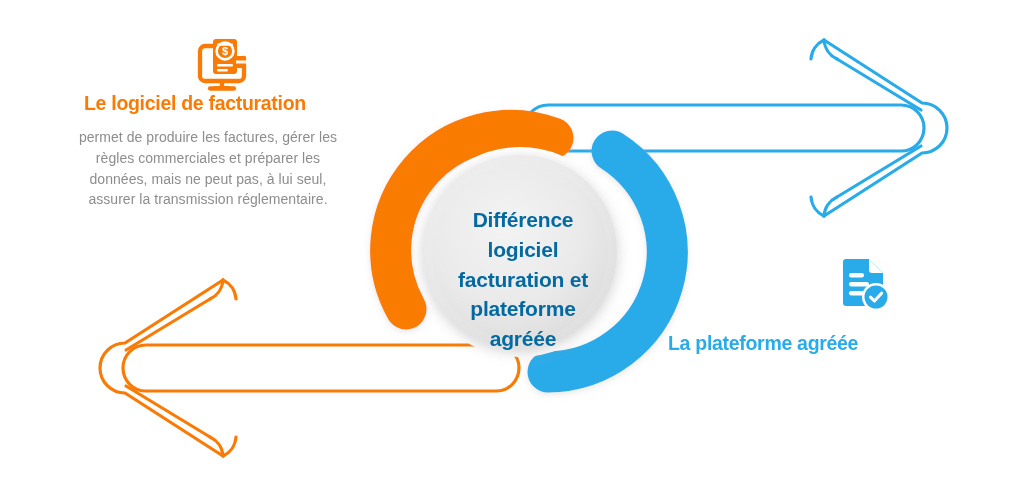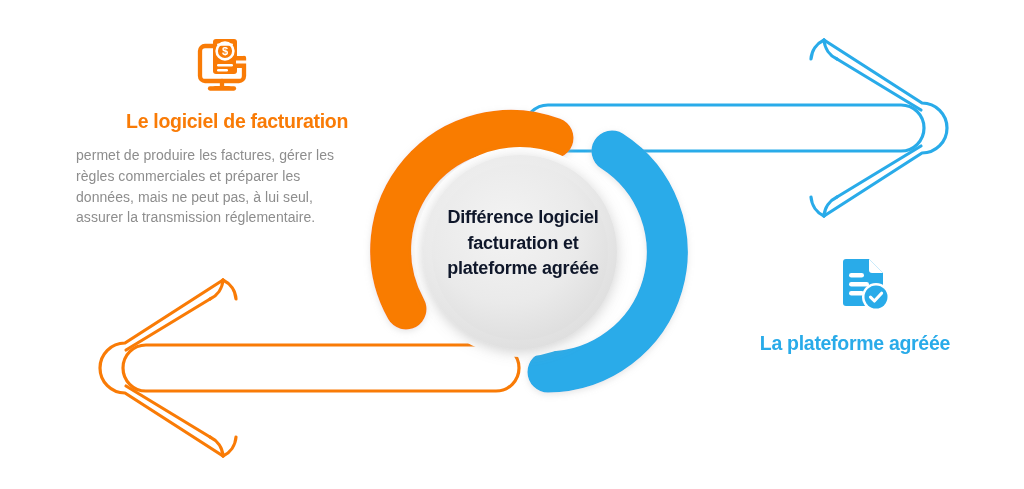--- a/index.html
+++ b/index.html
@@ -31,24 +31,24 @@
   .layer-ring   { z-index: 2; }
 
   
   .center-label {
     position: absolute;
     z-index: 3;
     left: 437px;
     top: 205px;
     width: 172px;
     text-align: center;
-    font-size: 18px;
+    font-size: 21px;
     font-weight: bold;
     line-height: 1.42;
-    color: #0f172a;
+    color: #0369a1;
     letter-spacing: -0.2px;
   }
 
   
   .block {
     position: absolute;
     z-index: 4;
   }
   .block-left  { left: 68px;  top: 36px;  width: 280px; }
   .block-right { left: 668px; top: 258px; width: 282px; }
@@ -62,37 +62,37 @@
 
   .block-title {
     font-size: 19.5px;
     font-weight: bold;
     letter-spacing: -0.3px;
     margin: 0;
     padding: 0;
   }
   .title-left {
     color: #F97B06;
-    text-align: right;
+    text-align: left;
     padding-left: 16px;
-    margin-top: 18px;
   }
   .title-right {
     color: #29ABE9;
-    text-align: right;
+    text-align: left;
     margin-top: 18px;
   }
 
   .block-body {
     font-size: 14px;
     line-height: 20.8px;
     color: #8d8d8d;
-    margin: 8px;
+    margin: 2px;
     padding: 0;
     letter-spacing: 0.05px;
+    text-align: center;
   }
   .body-left  { margin-top: 12px; width: 276px; }
   .body-right { margin-top: 11px; width: 282px; }
 </style>
 </head>
 <body>
 
 <div id="infographic">
 
   <svg class="layer layer-arrows" viewBox="0 0 1024 489">

